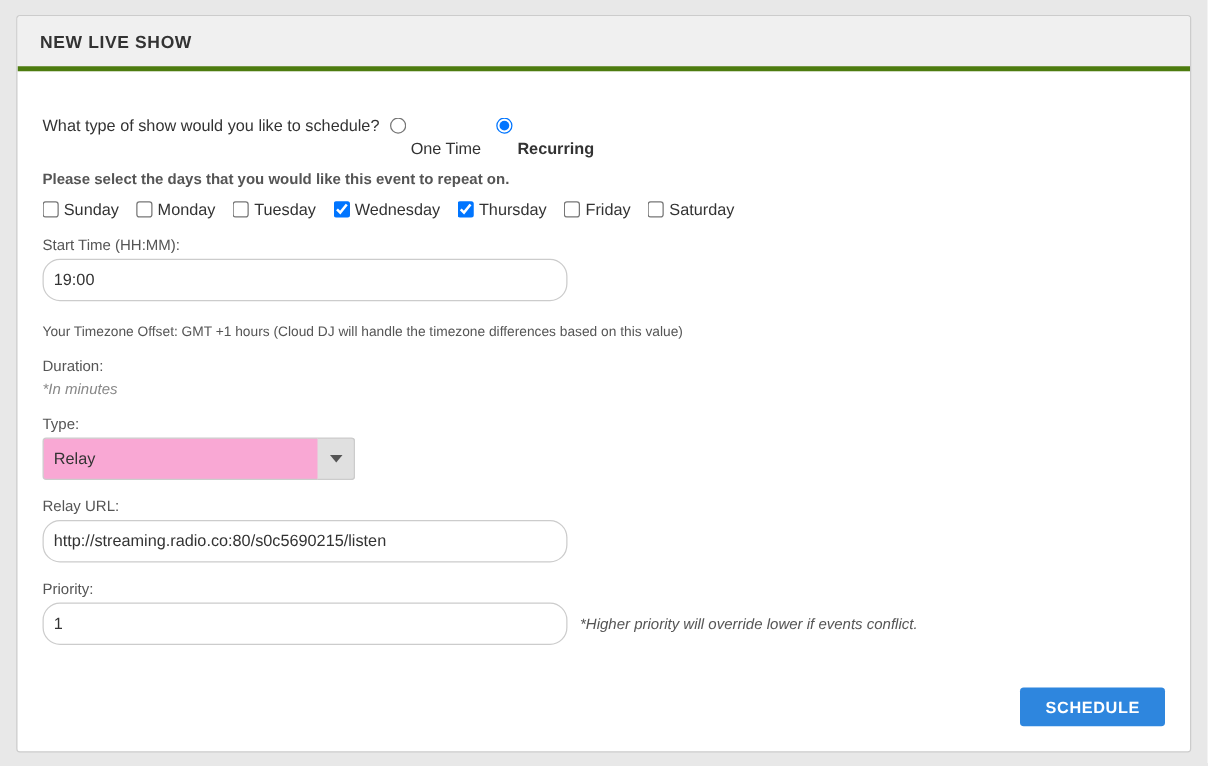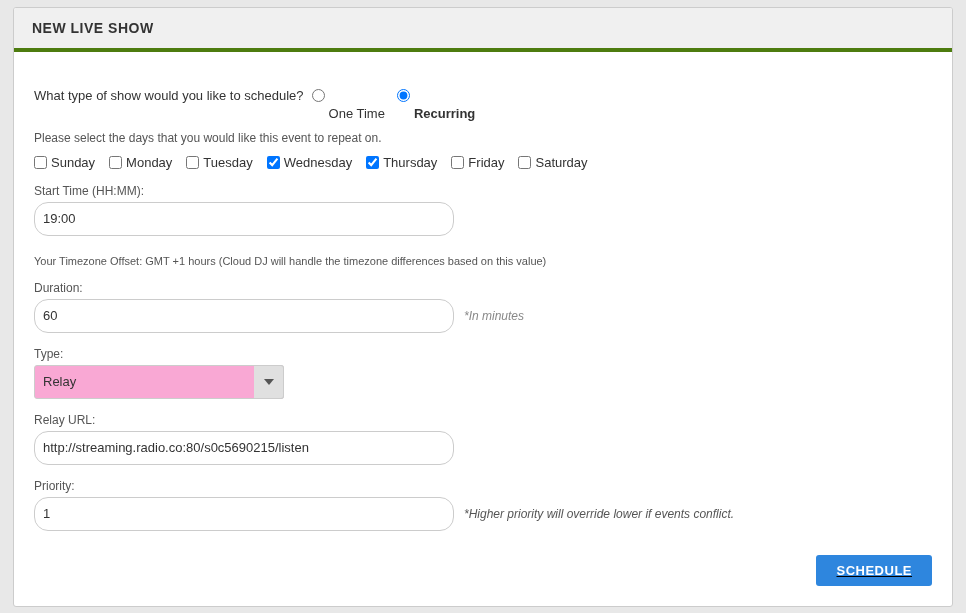--- a/index.html
+++ b/index.html
@@ -70,20 +70,21 @@
       color: #333;
       margin-top: 36px;
     }
     .radio-option.selected span {
       font-weight: bold;
     }
     .info-text {
       color: #555;
       margin-bottom: 10px;
       font-size: 12px;
+      font-weight: bold;
     }
     .days-row {
       display: flex;
       align-items: center;
       gap: 14px;
       margin-bottom: 14px;
       flex-wrap: wrap;
     }
     .day-option {
       display: flex;
@@ -186,21 +187,20 @@
     .priority-hint {
       font-size: 12px;
       color: #555;
       font-style: italic;
     }
     .footer-row {
       display: flex;
       justify-content: flex-end;
       margin-top: auto;
       padding-top: 10px;
-      text-decoration: underline;
     }
     .schedule-btn {
       background: #2e86de;
       color: #fff;
       border: none;
       border-radius: 3px;
       padding: 8px 20px;
       font-size: 13px;
       font-weight: bold;
       cursor: pointer;
@@ -266,21 +266,20 @@
     <div class="row">
       <div class="field-label">Start Time (HH:MM):</div>
       <input type="text" value="19:00" style="">
     </div>
 
     <p class="timezone-note">Your Timezone Offset: GMT +1 hours (Cloud DJ will handle the timezone differences based on this value)</p>
 
     <div class="row">
       <div class="field-label">Duration:</div>
       <div class="duration-row">
-        <input type="text" value="60" style="">
         <span class="hint">*In minutes</span>
       </div>
     </div>
 
     <div class="row">
       <div class="field-label">Type:</div>
       <div class="select-wrapper">
         <select>
           <option value="relay" selected="">Relay</option>
           <option value="manual">Manual DJ</option>

